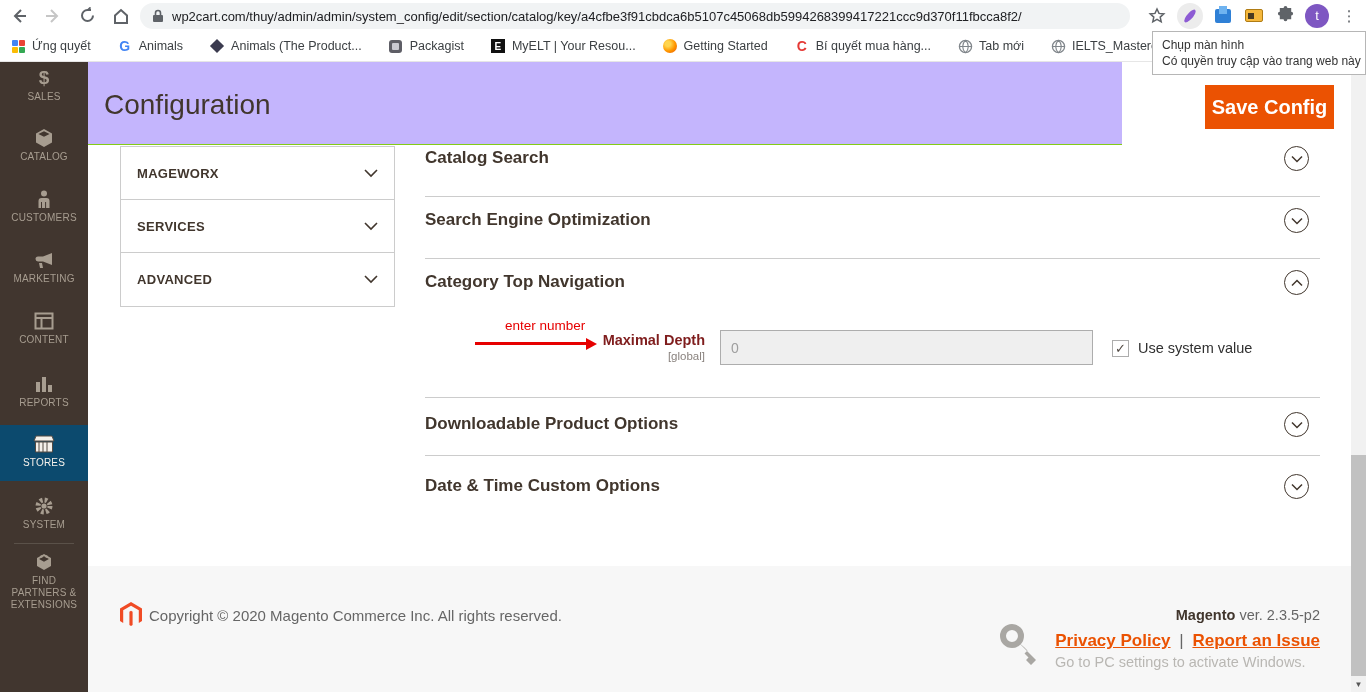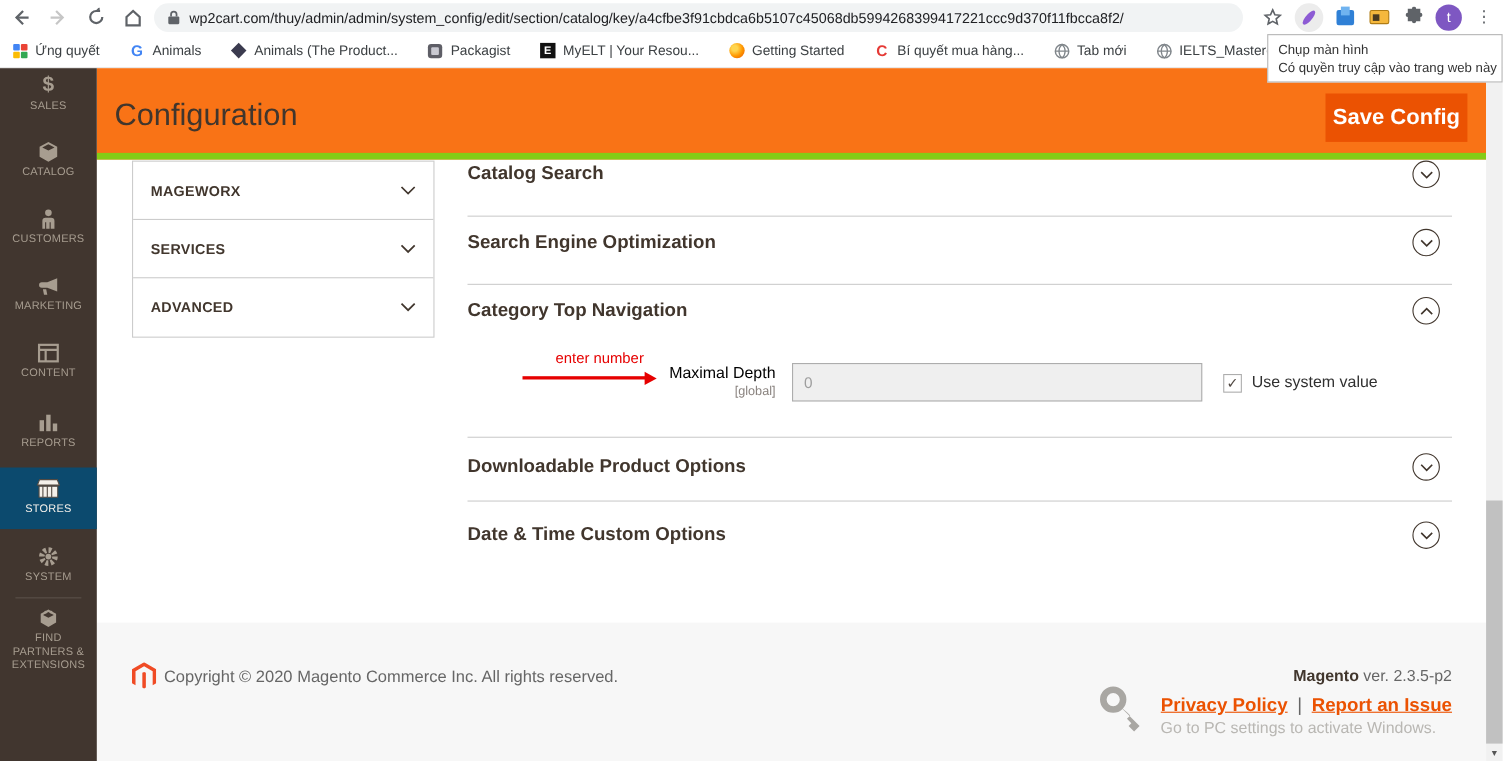--- a/index.html
+++ b/index.html
@@ -47,39 +47,39 @@
   .mage-sidebar { position:absolute; left:0; top:62px; width:88px; height:630px; background:#41362f; z-index:10; }
   .side-item { position:absolute; left:0; width:88px; text-align:center; color:#a79d90; cursor:pointer; }
   .side-item .lbl { font-size:10px; line-height:12px; margin-top:3px; letter-spacing:.2px; }
   .side-item svg, .side-item .txtico { display:block; margin:0 auto; }
   .side-item.active { background:#0c4a6e; color:#f5f1eb; }
   .txtico { font-size:19px; font-weight:bold; line-height:20px; }
   .side-div { position:absolute; left:14px; width:60px; height:1px; background:#5a5149; }
 
   
   .main { position:absolute; left:88px; top:62px; width:1263px; height:630px; background:#fff; }
-  .page-header { position:absolute; left:0; top:0; width:1263px; height:83px; background:#f97316; border-bottom:6px solid #84cc16; }
+  .page-header { position:absolute; left:0; top:0; width:1034px; height:83px; background:#c4b5fd; border-bottom:1px solid #84cc16; }
   .page-title { position:absolute; left:16px; top:27px; font-size:28px; color:#41362d; }
   .save-btn { position:absolute; left:1117px; top:23px; width:129px; height:44px; background:#eb5202; color:#fff; border:none; font-size:20px; font-weight:bold; font-family:"Liberation Sans",sans-serif; cursor:pointer; }
 
   .cfg-nav { position:absolute; left:32px; top:84px; width:275px; border:1px solid #ccc; background:#fff; }
   .cfg-row { height:53px; border-bottom:1px solid #ccc; display:flex; align-items:center; justify-content:space-between; padding:0 16px; cursor:pointer; }
   .cfg-row:last-child { border-bottom:none; }
   .cfg-row .t { font-size:13px; font-weight:bold; color:#41362d; letter-spacing:.3px; }
 
   .sections { position:absolute; left:337px; top:84px; width:895px; height:404px; }
   .sec-title { position:absolute; left:0; font-size:17px; font-weight:600; color:#41362d; cursor:pointer; }
   .sec-toggle { position:absolute; left:859px; width:25px; height:25px; border:1px solid #41362d; border-radius:50%; display:flex; align-items:center; justify-content:center; cursor:pointer; }
   .sec-div { position:absolute; left:0; width:895px; height:1px; background:#ccc; }
 
   .annotation { position:absolute; left:80px; top:172px; color:#e60000; font-size:13.5px; }
   .red-arrow { position:absolute; left:50px; top:196px; width:112px; height:3px; background:#e60000; }
   .red-arrow::after { content:''; position:absolute; right:-10px; top:-4.5px; border-left:11px solid #e60000; border-top:6px solid transparent; border-bottom:6px solid transparent; }
   .fld-label { position:absolute; left:100px; top:186px; width:180px; text-align:right; }
-  .fld-label .n { font-size:14.5px; font-weight:normal; color:#000000; }
+  .fld-label .n { font-size:14.5px; font-weight:bold; color:#7f1d1d; }
   .fld-label .s { font-size:11.5px; color:#8a837f; margin-top:2px; }
   .fld-input { position:absolute; left:295px; top:184px; width:373px; height:35px; background:#efefef; border:1px solid #adadad; color:#9e9e9e; font-size:14px; padding:0 10px; font-family:"Liberation Sans",sans-serif; }
   .sys-check { position:absolute; left:687px; top:194px; width:17px; height:17px; background:#fff; border:1px solid #adadad; display:flex; align-items:center; justify-content:center; font-size:13px; color:#514943; cursor:pointer; }
   .sys-label { position:absolute; left:713px; top:194px; font-size:14.5px; color:#303030; }
 
   
   .footer { position:absolute; left:0; top:504px; width:1263px; height:142px; background:#f7f7f7; }
   .m-logo { position:absolute; left:32px; top:36px; }
   .copyright { position:absolute; left:61px; top:41px; font-size:15px; color:#666; }
   .ver-line { position:absolute; right:31px; top:41px; font-size:14.5px; color:#666; z-index:5; }

